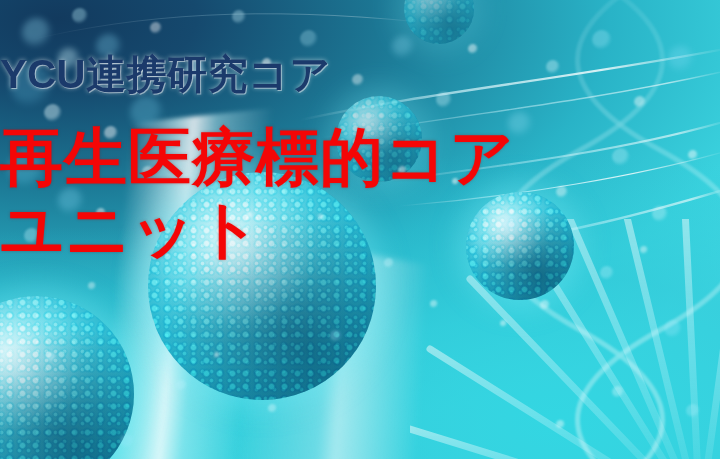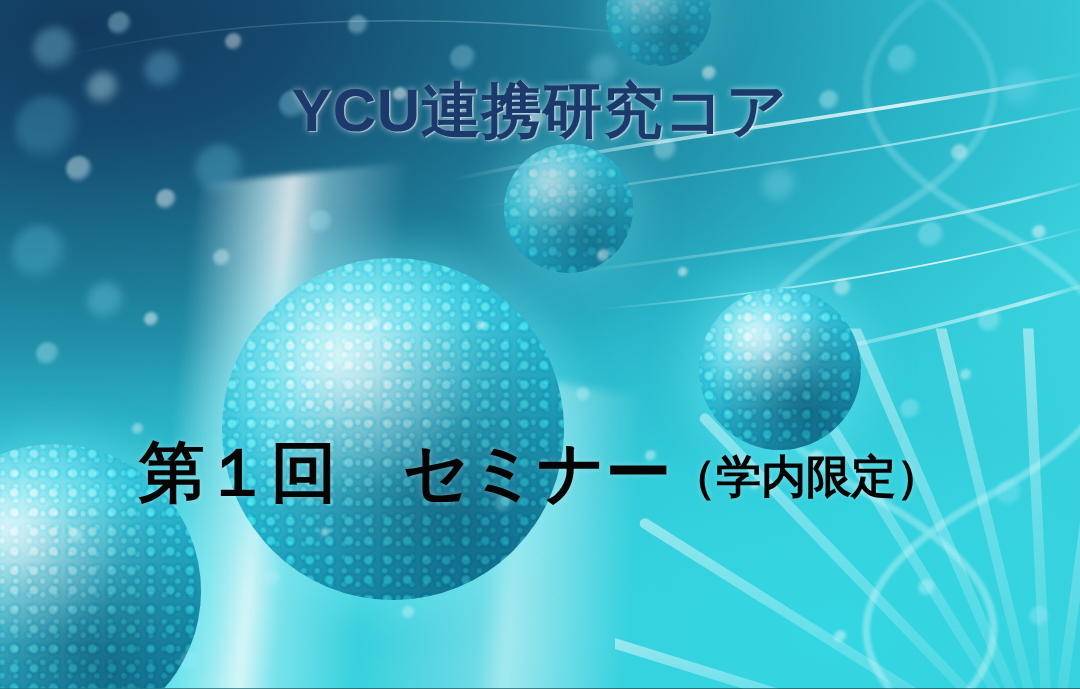--- a/index.html
+++ b/index.html
@@ -87,21 +87,21 @@
   #cellA{left:148px;top:172px;width:228px;height:228px;}          
   #cellB{left:-62px;top:296px;width:196px;height:196px;}          
   #cellC{left:466px;top:192px;width:108px;height:108px;}          
   #cellD{left:336px;top:96px;width:86px;height:86px;opacity:.75;} 
   #cellE{left:404px;top:-26px;width:70px;height:70px;opacity:.55;}
 
   
   .bokeh{position:absolute;border-radius:50%;pointer-events:none;}
 
   
-  .txt{position:absolute;width:100%;text-align:center;line-height:1;white-space:nowrap;}
+  .txt{position:absolute;width:100%;line-height:1;white-space:nowrap;}
 
   #l-kicker{
     top:54px;
     font-size:40px;font-weight:bold;letter-spacing:.5px;
     color:#1b3a6b;
     text-shadow:0 0 5px rgba(255,255,255,.55), 1px 1px 0 rgba(255,255,255,.45);
   }
   #l-title1{
     top:126px;
     font-size:63px;font-weight:bold;letter-spacing:1px;
@@ -299,20 +299,19 @@
       <div class="bokeh" style="left: 246px; top: 212px; width: 7px; height: 7px; background: radial-gradient(circle at 40% 38%, rgb(255, 255, 255) 0%, rgb(255, 255, 255) 42%, rgba(255, 255, 255, 0) 72%); opacity: 0.46; filter: blur(1.2px);"></div>
       <div class="bokeh" style="left: 318px; top: 214px; width: 6px; height: 6px; background: radial-gradient(circle at 40% 38%, rgb(255, 255, 255) 0%, rgb(255, 255, 255) 42%, rgba(255, 255, 255, 0) 72%); opacity: 0.5; filter: blur(1.2px);"></div>
       <div class="bokeh" style="left: 500px; top: 320px; width: 7px; height: 7px; background: radial-gradient(circle at 40% 38%, rgb(255, 255, 255) 0%, rgb(255, 255, 255) 42%, rgba(255, 255, 255, 0) 72%); opacity: 0.44; filter: blur(1.2px);"></div>
       <div class="bokeh" style="left: 640px; top: 246px; width: 8px; height: 8px; background: radial-gradient(circle at 40% 38%, rgb(255, 255, 255) 0%, rgb(255, 255, 255) 42%, rgba(255, 255, 255, 0) 72%); opacity: 0.4; filter: blur(1.2px);"></div>
       <div class="bokeh" style="left: 88px; top: 282px; width: 8px; height: 8px; background: radial-gradient(circle at 40% 38%, rgb(255, 255, 255) 0%, rgb(255, 255, 255) 42%, rgba(255, 255, 255, 0) 72%); opacity: 0.38; filter: blur(1.2px);"></div>
       <div class="bokeh" style="left: 214px; top: 352px; width: 6px; height: 6px; background: radial-gradient(circle at 40% 38%, rgb(255, 255, 255) 0%, rgb(255, 255, 255) 42%, rgba(255, 255, 255, 0) 72%); opacity: 0.44; filter: blur(1.2px);"></div>
     </div>
 
   <div class="txt" id="l-kicker">YCU連携研究コア</div>
 
-
-
-  <div class="txt" id="l-seminar">
-    <span>第１回　セミナー</span><span class="note">（学内限定）</span>
-  </div>
+  <div class="txt" id="l-title1">再生医療標的コア</div>
+
+  <div class="txt" id="l-title2">ユニット</div>
+
 
 
 </div>
 
 </body></html>

